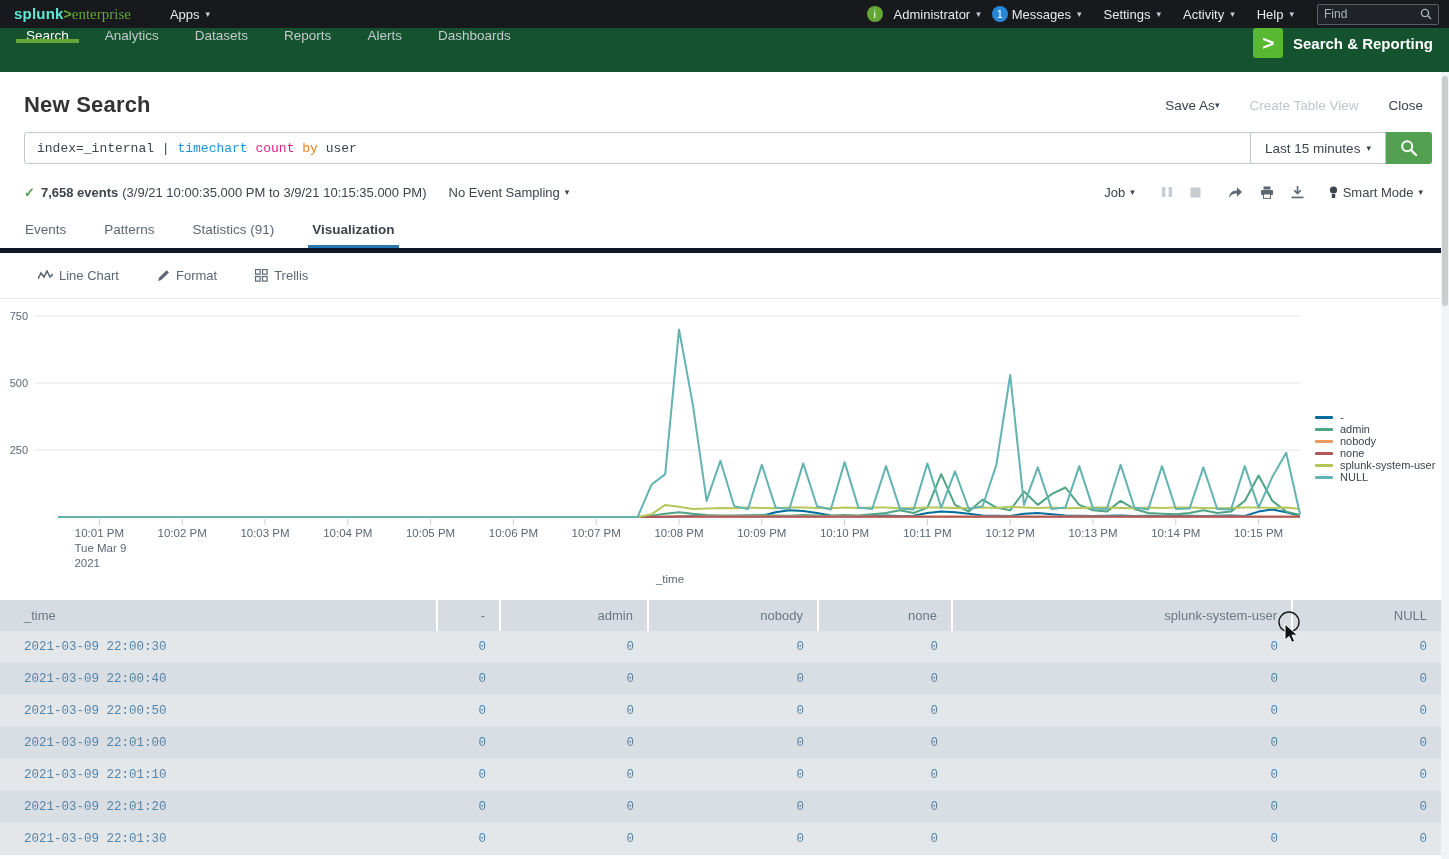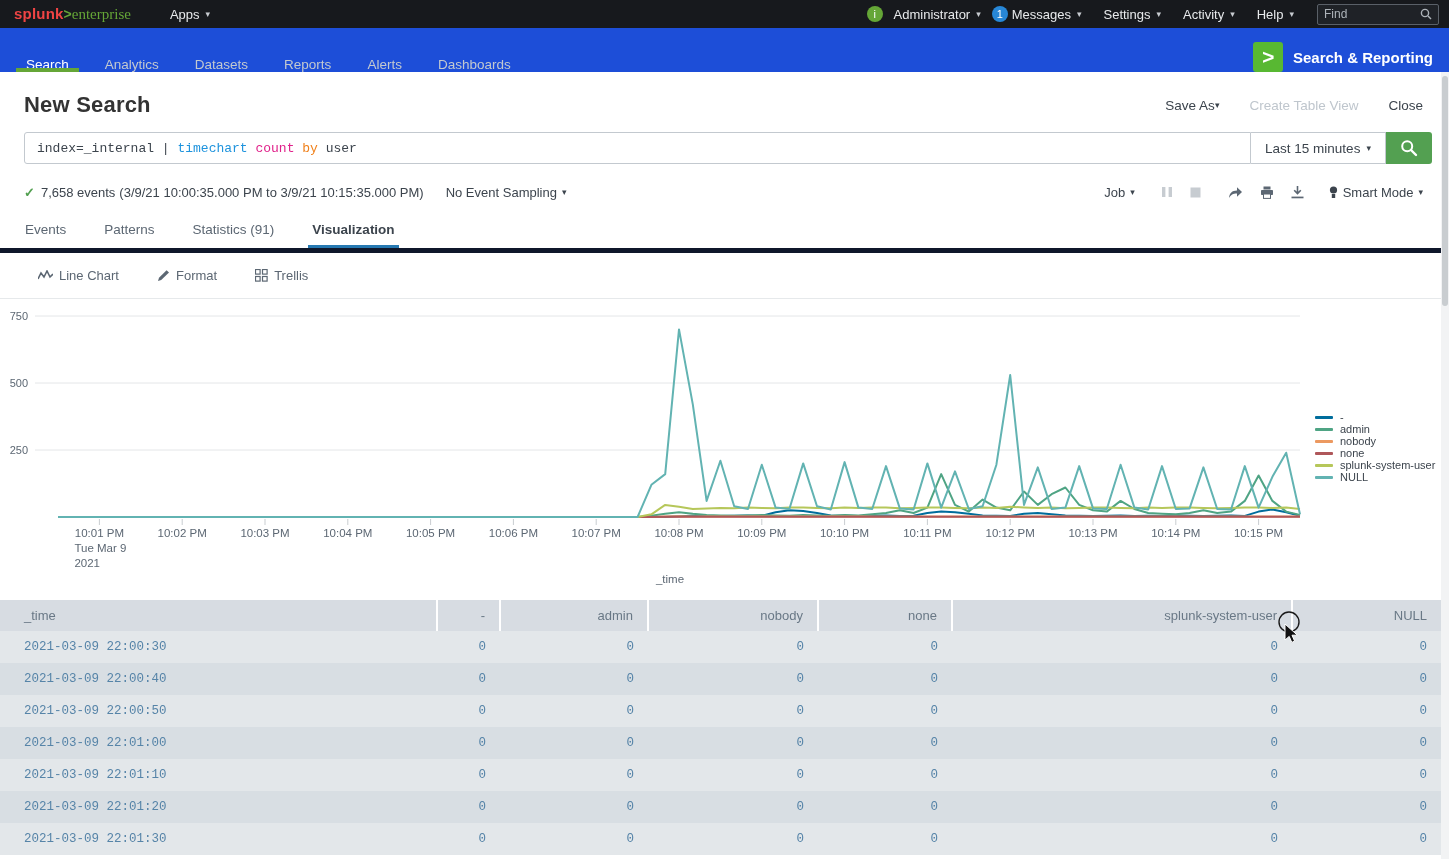--- a/index.html
+++ b/index.html
@@ -3,35 +3,35 @@
 <meta charset="utf-8">
 <style>
   * { margin:0; padding:0; box-sizing:border-box; }
   html,body { width:1449px; height:859px; overflow:hidden; background:#fff;
               font-family:"Liberation Sans", sans-serif; }
 
   
   .topnav { height:28px; background:#17191d; display:flex; align-items:center;
             color:#e8eaec; font-size:13px; padding:0 10px 0 14px; }
   .brand { display:flex; align-items:baseline; margin-right:28px; }
-  .brand .b-splunk { color:#ef4444; font-weight:bold; font-size:15px; letter-spacing:.2px; }
+  .brand .b-splunk { color:#5eead4; font-weight:bold; font-size:15px; letter-spacing:.2px; }
   .brand .b-gt { color:#65a637; font-weight:bold; font-size:14px; }
   .brand .b-prod { color:#65a637; font-size:15px;font-family:Liberation Serif, serif; }
   .topnav-item { display:flex; align-items:center; gap:6px; margin:0 11px; cursor:pointer; white-space:nowrap; }
   .caret { font-size:9px; color:#c7cbd0; }
   .badge { width:16px; height:16px; border-radius:50%; color:#fff; font-size:11px;
            display:flex; align-items:center; justify-content:center; }
   .topnav-right { margin-left:auto; display:flex; align-items:center; }
   .findbox { width:122px; height:21px; border:1px solid #5a6068; border-radius:2px;
              background:#1f2227; display:flex; align-items:center; padding:0 6px;
              color:#aeb4ba; font-size:12px; margin-left:12px; }
   .findbox .fb-label { flex:1; }
 
   
-  .appbar { height:44px; background:#1d4ed8; display:flex; align-items:flex-end; padding:0 16px 0 24px; }
+  .appbar { height:44px; background:#14532d; display:flex; align-items:flex-start; padding:0 16px 0 24px; }
   .appbar-tab { display:flex; align-items:center; padding:0 2px; margin-right:32px;
                 color:#c3c9cf; font-size:13.5px; position:relative; cursor:pointer; }
   .appbar-tab.active { color:#fff; }
   .appbar-tab.active::after { content:""; position:absolute; left:-8px; right:-8px; bottom:0;
                 height:4px; background:#65a637; }
   .appbar-right { margin-left:auto; display:flex; align-items:center; gap:10px; color:#fff;
                   font-size:15px; font-weight:bold; }
   .app-icon { width:30px; height:30px; background:#58b832; border-radius:3px; color:#fff;
               display:flex; align-items:center; justify-content:center; font-size:21px;
               font-weight:bold; font-style:italic; }
@@ -50,21 +50,21 @@
                  display:flex; align-items:center; padding:0 12px;
                  font-family:"Liberation Mono","DejaVu Sans Mono",monospace; font-size:13px; color:#3c444d; }
   .trp { width:135px; border:1px solid #c3c9cf; border-left:none; display:flex; align-items:center;
          justify-content:center; gap:6px; font-size:13.5px; color:#3c444d; cursor:pointer; background:#fff; }
   .search-go { width:46px; background:#53a051; border:none; border-radius:0 3px 3px 0;
                display:flex; align-items:center; justify-content:center; cursor:pointer; }
 
   
   .jobrow { display:flex; align-items:center; margin:13px 26px 0 24px; font-size:13px; color:#3c444d; height:30px; }
   .check { color:#53a051; font-weight:bold; margin-right:6px; }
-  .ev-bold { font-weight:normal; margin-right:4px; }
+  .ev-bold { font-weight:bold; margin-right:4px; }
   .sampling { margin-left:22px; display:flex; align-items:center; gap:5px; cursor:pointer; }
   .jobrow-right { margin-left:auto; display:flex; align-items:center; gap:17px; }
   .jr-item { display:flex; align-items:center; gap:5px; cursor:pointer; color:#3c444d; }
   .jr-icon { display:flex; align-items:center; }
 
   
   .rtabs { display:flex; padding:0 0 0 21px; margin-top:6px; border-bottom:5px solid #0f172a; }
   .rtab { padding:9px 4px 8px; margin-right:30px; font-size:13.5px; color:#5c6773; cursor:pointer;
           border-bottom:3px solid transparent; }
   .rtab.active { color:#3c444d; font-weight:bold; border-bottom-color:#2679b2; }

